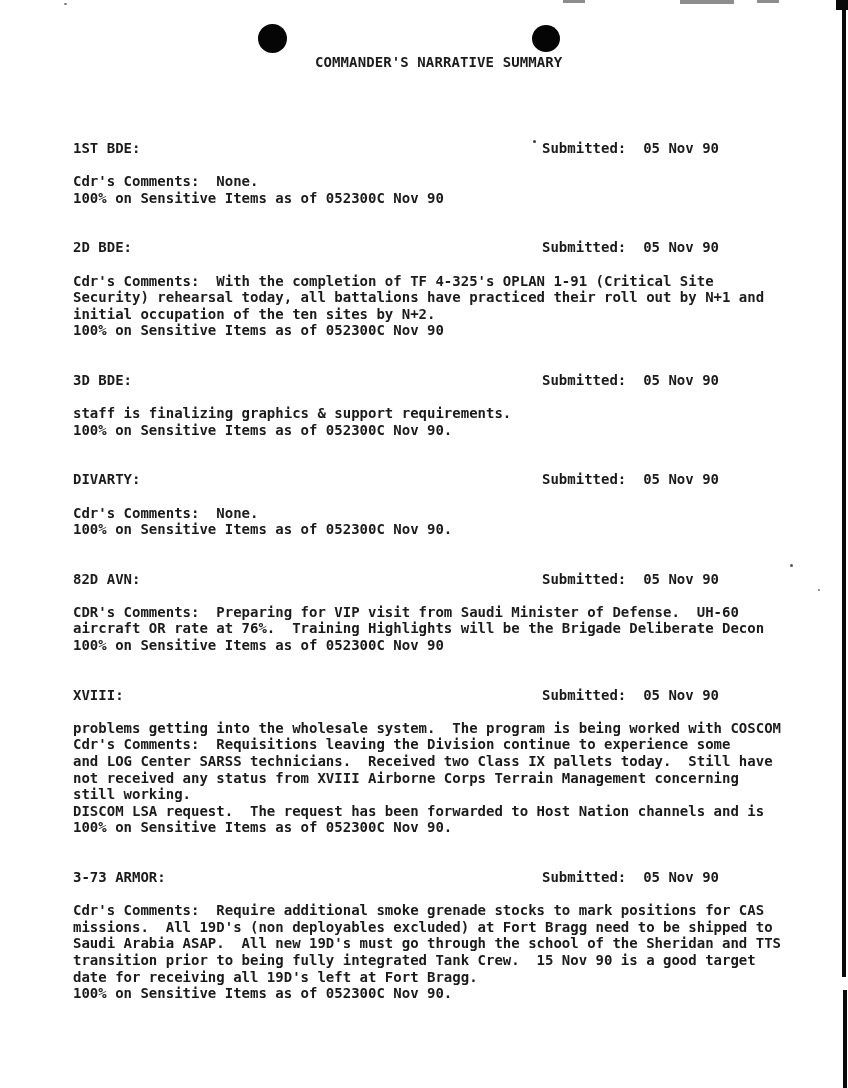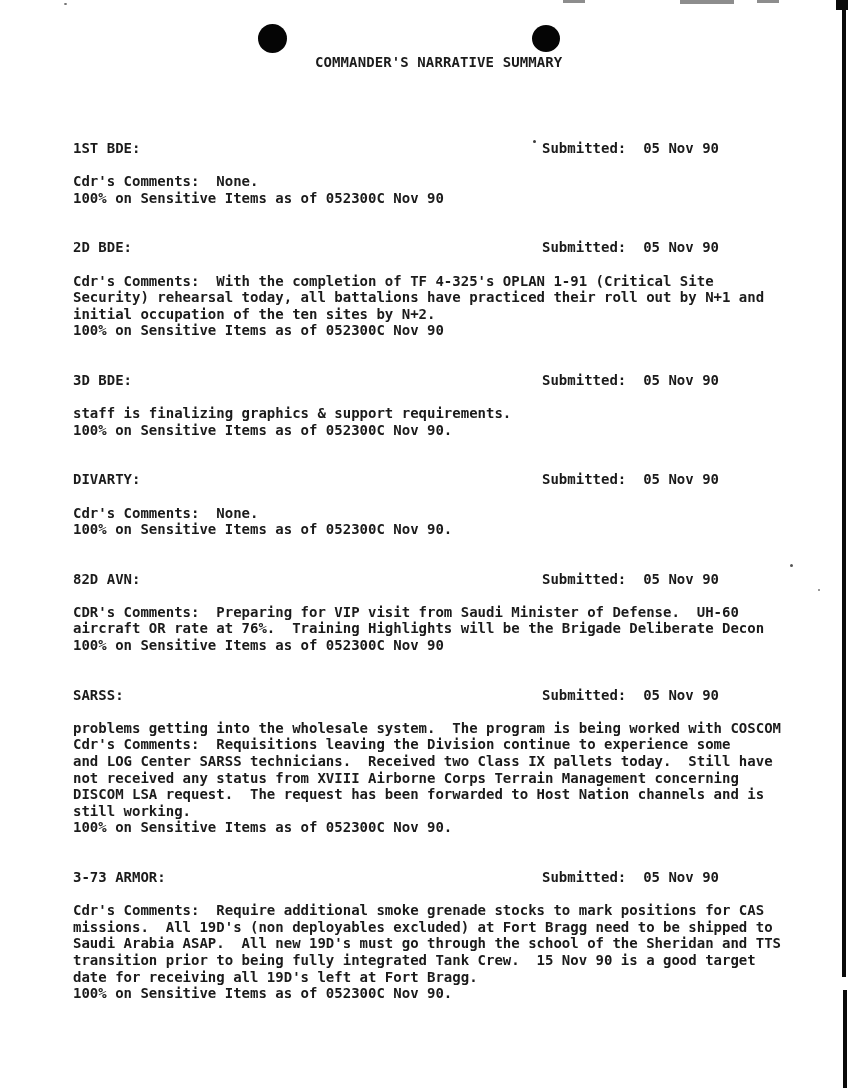--- a/index.html
+++ b/index.html
@@ -132,28 +132,28 @@
       </div>
       <div class="section">
         <div class="section-heading"><span>82D AVN:</span><span class="submitted">Submitted:  05 Nov 90</span></div>
         <div>
           <div class="line">CDR's Comments:  Preparing for VIP visit from Saudi Minister of Defense.  UH-60</div>
           <div class="line">aircraft OR rate at 76%.  Training Highlights will be the Brigade Deliberate Decon</div>
           <div class="line">100% on Sensitive Items as of 052300C Nov 90</div>
         </div>
       </div>
       <div class="section">
-        <div class="section-heading"><span>SARSS:</span><span class="submitted">Submitted:  05 Nov 90</span></div>
+        <div class="section-heading"><span>XVIII:</span><span class="submitted">Submitted:  05 Nov 90</span></div>
         <div>
           <div class="line">problems getting into the wholesale system.  The program is being worked with COSCOM</div>
           <div class="line">Cdr's Comments:  Requisitions leaving the Division continue to experience some</div>
           <div class="line">and LOG Center SARSS technicians.  Received two Class IX pallets today.  Still have</div>
           <div class="line">not received any status from XVIII Airborne Corps Terrain Management concerning</div>
+          <div class="line">still working.</div>
           <div class="line">DISCOM LSA request.  The request has been forwarded to Host Nation channels and is</div>
-          <div class="line">still working.</div>
           <div class="line">100% on Sensitive Items as of 052300C Nov 90.</div>
         </div>
       </div>
       <div class="section">
         <div class="section-heading"><span>3-73 ARMOR:</span><span class="submitted">Submitted:  05 Nov 90</span></div>
         <div>
           <div class="line">Cdr's Comments:  Require additional smoke grenade stocks to mark positions for CAS</div>
           <div class="line">missions.  All 19D's (non deployables excluded) at Fort Bragg need to be shipped to</div>
           <div class="line">Saudi Arabia ASAP.  All new 19D's must go through the school of the Sheridan and TTS</div>
           <div class="line">transition prior to being fully integrated Tank Crew.  15 Nov 90 is a good target</div>

